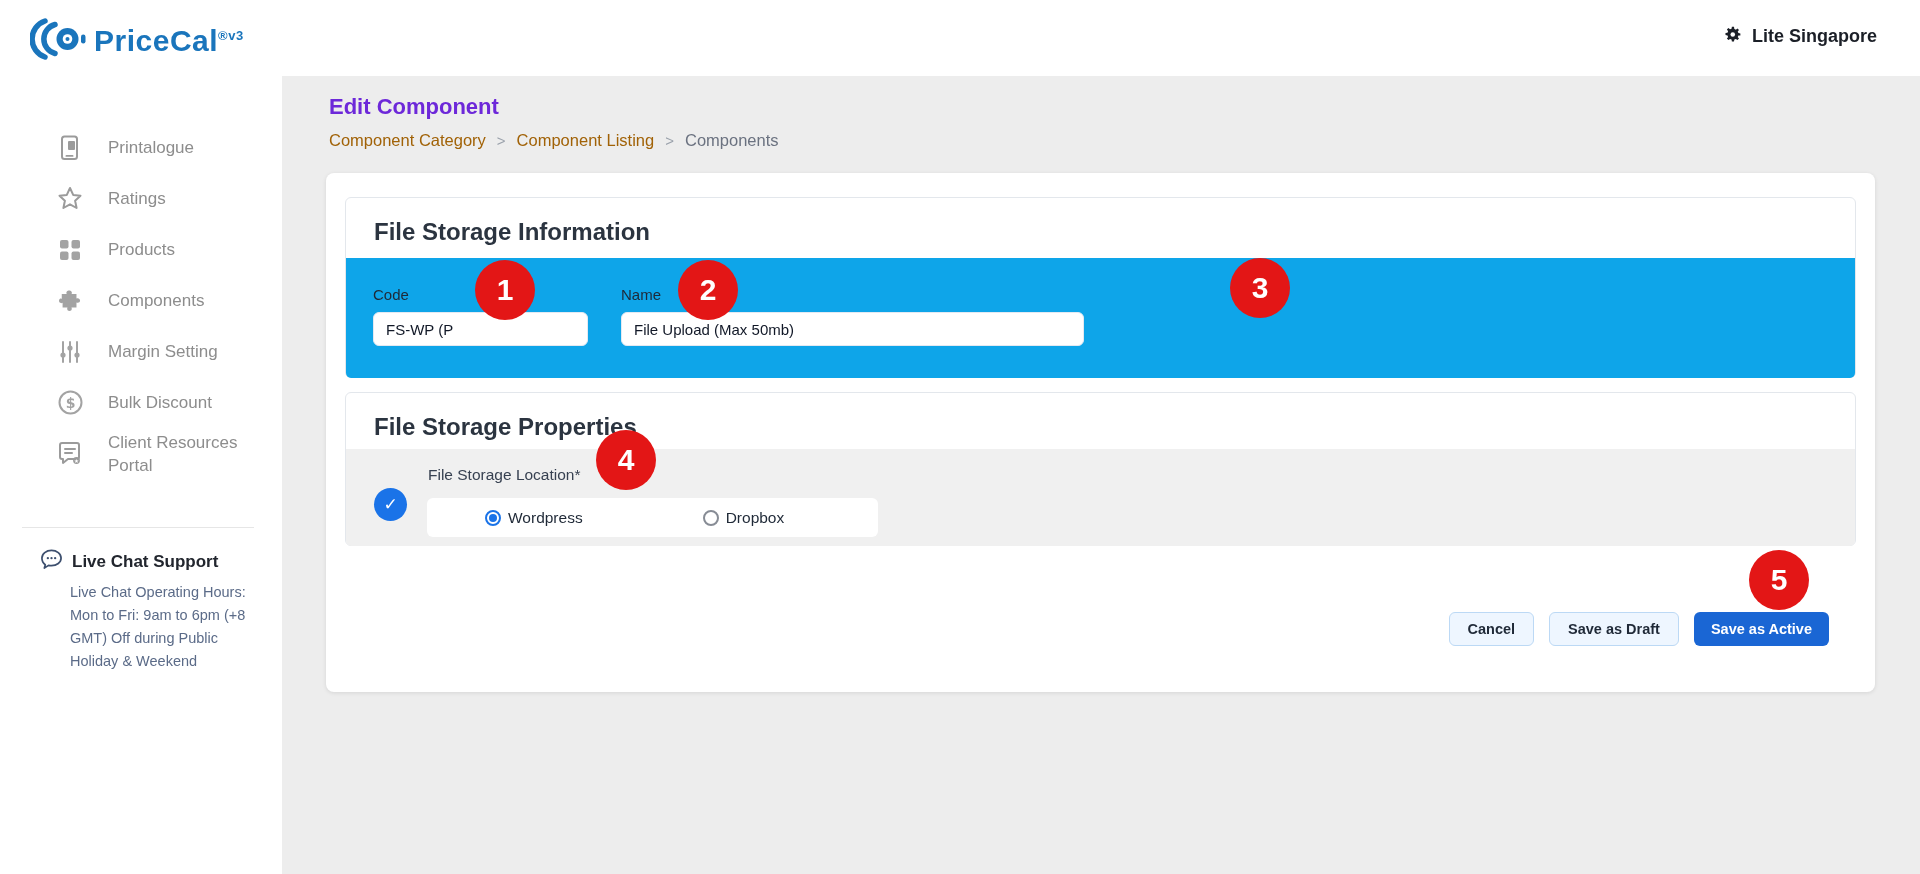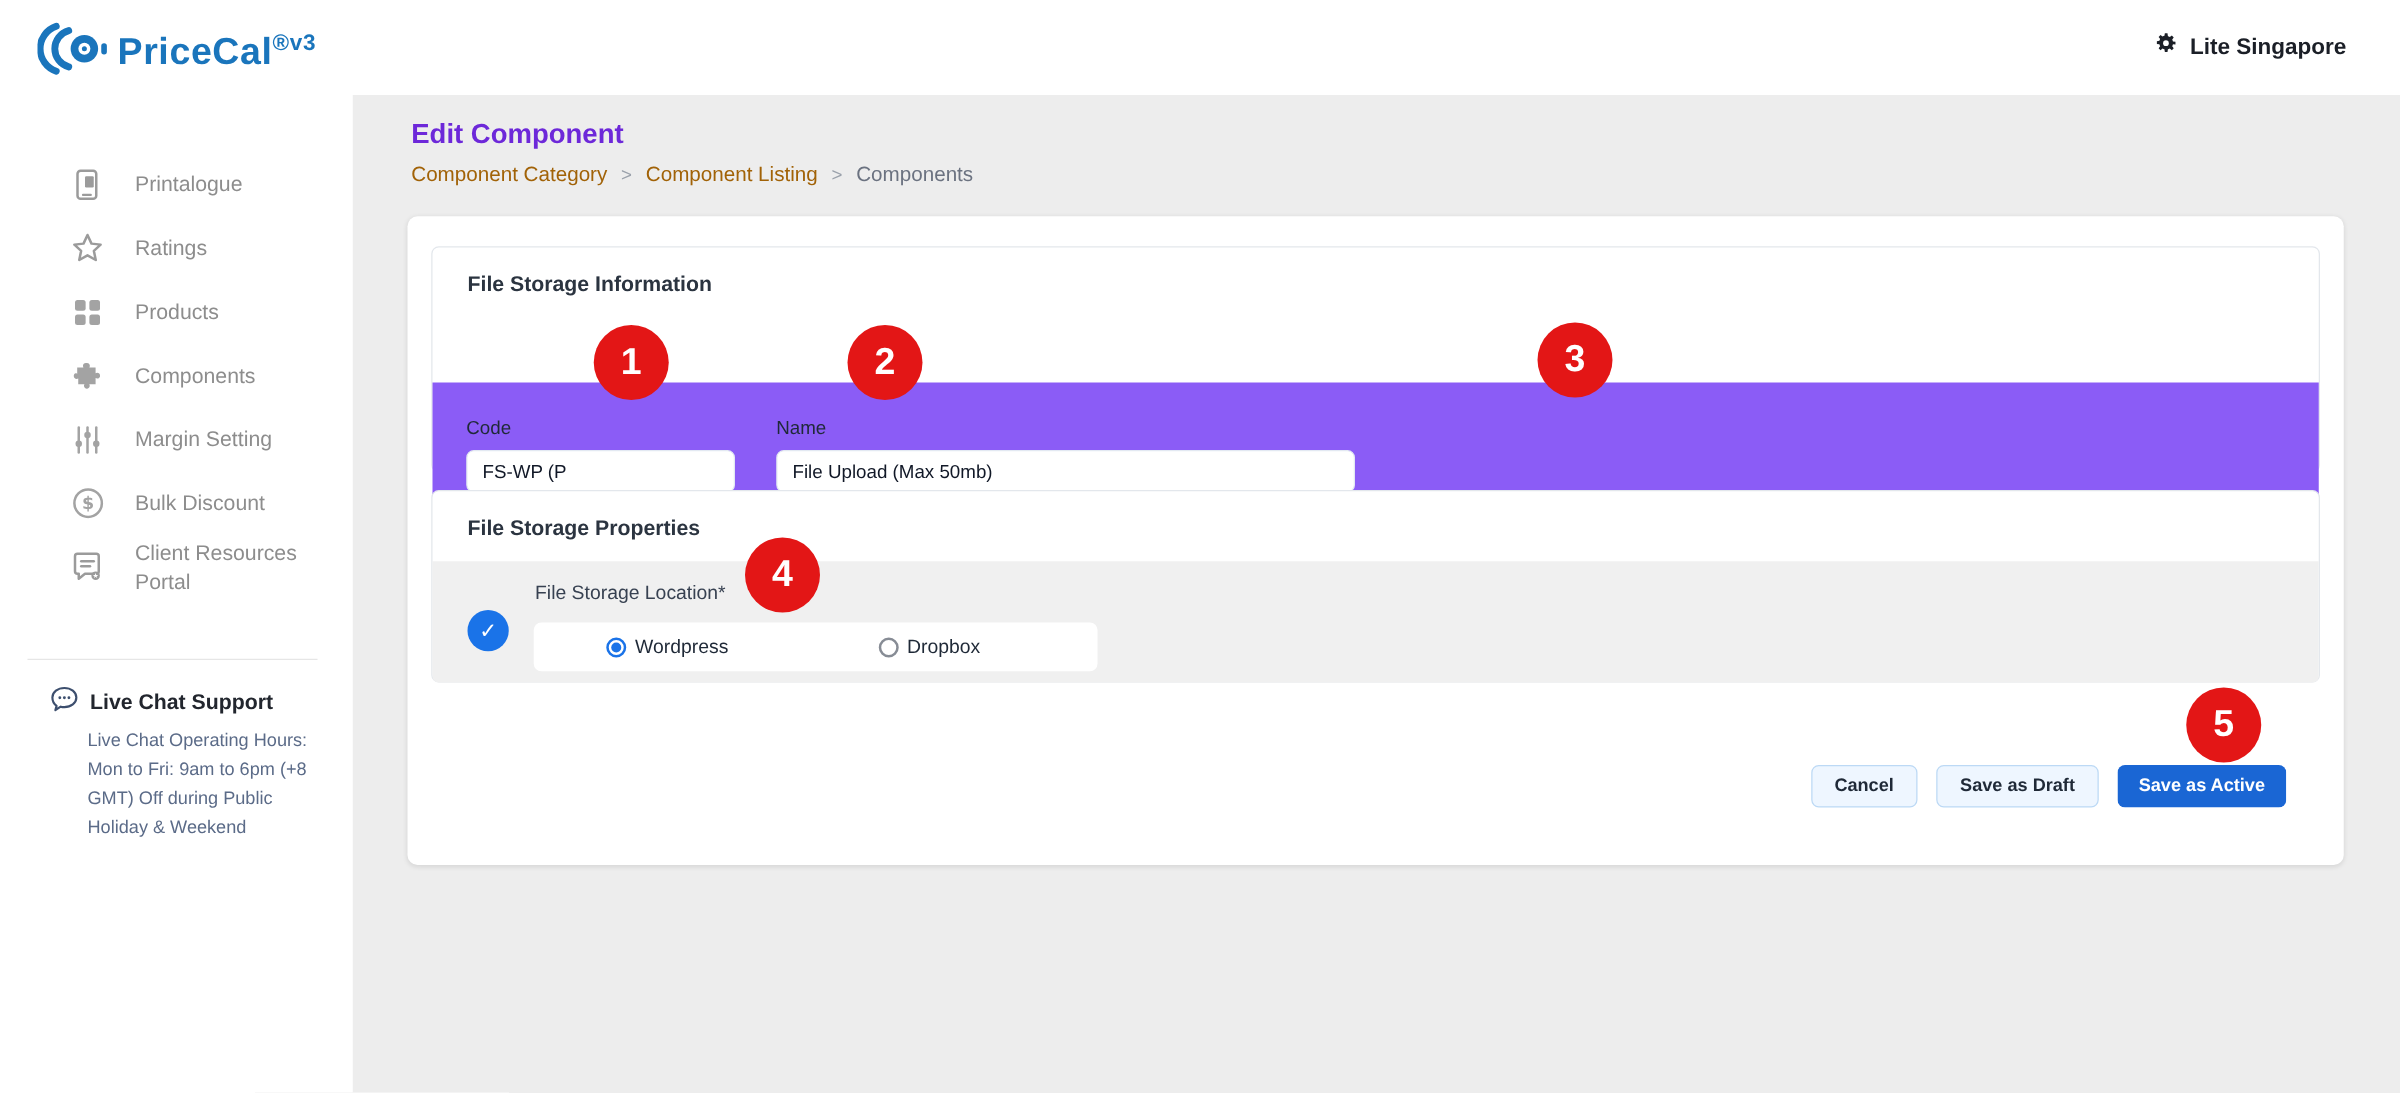--- a/index.html
+++ b/index.html
@@ -5,21 +5,21 @@
   * { margin:0; padding:0; box-sizing:border-box; }
   html,body { width:1920px; height:874px; }
   body {
     font-family:"Liberation Sans","DejaVu Sans",sans-serif;
     background:#ffffff; position:relative; overflow:hidden; color:#1f2430;
   }
   
   .topbar { position:absolute; left:0; top:0; width:1920px; height:76px; background:#ffffff; z-index:5; }
   .brand { position:absolute; left:30px; top:16px; display:flex; align-items:center; gap:8px; cursor:pointer; }
   .brand-text { font-size:30px; font-weight:700; color:#1a75bc; letter-spacing:.5px; }
-  .brand-text sup { font-size:18px; font-weight:700; vertical-align:super; }
+  .brand-text sup { font-size:13px; font-weight:700; vertical-align:super; }
   .region { position:absolute; right:43px; top:24px; display:flex; align-items:center; gap:9px; cursor:pointer; }
   .region-label { font-size:18px; font-weight:700; color:#1b1f27; }
   
   .sidebar { position:absolute; left:0; top:0; width:282px; height:874px; background:#ffffff; z-index:4; }
   .nav { position:absolute; top:122px; left:0; width:282px; }
   .nav-item { display:flex; align-items:center; gap:24px; padding:0 10px 0 56px; min-height:51px; cursor:pointer; }
   .nav-item .nicon { width:28px; display:flex; justify-content:center; flex:0 0 28px; }
   .nav-label { font-size:17px; color:#8d8d8d; line-height:23px; max-width:150px; }
   .side-divider { position:absolute; top:527px; left:22px; width:232px; height:1px; background:#e6e6e6; }
   .chat-block { position:absolute; top:548px; left:40px; width:210px; cursor:pointer; }
@@ -30,23 +30,23 @@
   .main { position:absolute; left:282px; top:76px; width:1638px; height:798px; background:#ededed; }
   .page-title { position:absolute; left:47px; top:18px; font-size:22px; font-weight:700; color:#6d28d9; }
   .breadcrumb { position:absolute; left:47px; top:55px; display:flex; align-items:center; gap:11px; font-size:16.5px; }
   .crumb-link { color:#a16207; cursor:pointer; }
   .crumb-sep { color:#9aa1ab; font-size:15px; }
   .crumb-current { color:#6b7280; }
   
   .card { position:absolute; left:44px; top:97px; width:1549px; height:519px; background:#ffffff;
           border-radius:8px; box-shadow:0 1px 4px rgba(0,0,0,.10); }
   .section { position:absolute; left:19px; width:1511px; border:1px solid #e3e7ec; border-radius:6px; background:#ffffff; overflow:visible; }
-  .section-title { font-size:17px; font-weight:700; color:#2b3440; padding:20px 0 18px 28px; }
+  .section-title { font-size:24px; font-weight:700; color:#2b3440; padding:20px 0 18px 28px; }
   .sec-info { top:24px; height:181px; }
-  .band-blue { position:absolute; left:0; top:60px; width:1509px; height:120px; background:#8b5cf6; border-radius:0 0 5px 5px;margin-top:48px; }
+  .band-blue { position:absolute; left:0; top:60px; width:1509px; height:120px; background:#0ea5e9; border-radius:0 0 5px 5px; }
   .field { position:absolute; top:28px; }
   .field-label { font-size:15px; color:#1f2937; margin-bottom:9px; }
   .field input { height:34px; width:100%; border:1px solid #e3e9f2; border-radius:6px; background:#ffffff;
                  font-family:inherit; font-size:15px; color:#111827; padding:0 12px; outline:none; }
   .f-code { left:27px;  width:215px; }
   .f-name { left:275px; width:463px; }
   .f-desc { left:773px; width:463px; }
   .sec-props { top:219px; height:154px; }
   .band-gray { position:absolute; left:0; top:56px; width:1509px; height:97px; background:#f0f0f0; border-radius:0 0 5px 5px; }
   .check-circle { position:absolute; left:28px; top:39px; width:33px; height:33px; border-radius:50%;

